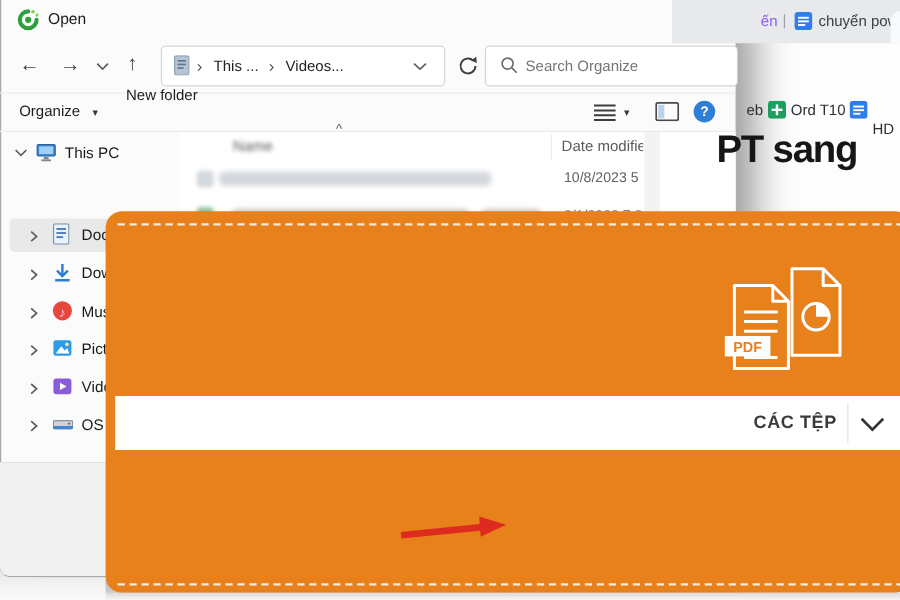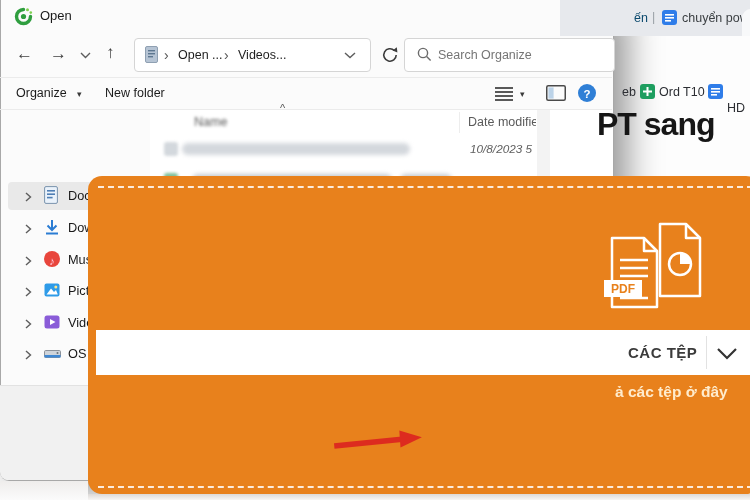--- a/index.html
+++ b/index.html
@@ -3,21 +3,21 @@
 <meta charset="utf-8">
 <style>
   * { margin:0; padding:0; box-sizing:border-box; }
   html,body { width:750px; height:500px; overflow:hidden; background:#fdfdfd;
     font-family:"Liberation Sans","DejaVu Sans",sans-serif; }
   .abs { position:absolute; }
   #stage { position:relative; width:750px; height:500px; overflow:hidden; }
 
   
   #tabbar { left:560px; top:0; width:190px; height:36px; background:#e7e9ed; z-index:1; }
-  .tabtxt { font-size:12.5px; color:#0c4a6e; }
+  .tabtxt { font-size:12.5px; color:#8b5cf6; }
   .activetab { left:742px; top:9px; width:10px; height:27px; background:#f8f9fa; border-radius:9px 0 0 0; z-index:1; }
   #bookmarks { left:560px; top:80px; width:190px; height:26px; z-index:1; }
   .bmtxt { font-size:12.5px; color:#2c2e33; }
   #bigheading { left:597px; top:106px; z-index:1; font-size:32px; font-weight:800; color:#161616; letter-spacing:-1px; white-space:nowrap; }
   #orange-panel { left:88px; top:176px; width:672px; height:318px; background:#e8811c; border-radius:14px; z-index:1; }
   .dashline { border-top:2px dashed rgba(255,255,255,.85); height:0; z-index:2; }
   #files-bar { left:96px; top:330px; width:664px; height:45px; background:#ffffff; z-index:2; }
   #files-bar-label { left:628px; top:344px; font-size:15px; font-weight:bold; color:#3b3b3b; z-index:3; letter-spacing:.5px; }
   #files-bar-sep { left:706px; top:336px; width:1px; height:33px; background:#e2e2e2; z-index:3; }
   #drop-hint { left:615px; top:383px; font-size:15.5px; font-weight:600; color:#ffeccd; z-index:2; white-space:nowrap; }
@@ -44,21 +44,21 @@
   .hline { height:1px; background:#ebebeb; }
 
   .sb-item { height:28px; }
   .sb-label { font-size:12.75px; color:#191919; position:absolute; top:6px; }
   .sb-sel { background:#e9e9e9; border-radius:4px; }
   .chev { stroke:#5d5d5d; stroke-width:1.4; fill:none; }
 
   #listpane { left:150px; top:110px; width:463px; height:276px; background:#ffffff; }
   .hdrtxt { font-size:12.5px; color:#5a5a5a; }
   .blurtxt { filter:blur(1.8px); }
-  .lrow { position:absolute; left:2px; width:386px; height:28px;font-style:italic; }
+  .lrow { position:absolute; left:2px; width:386px; height:28px; }
   .rname { position:absolute; left:40px; top:6px; font-size:12.75px; color:#1b1b1b; white-space:nowrap; }
   .rdate { position:absolute; left:318px; top:7px; width:69px; overflow:hidden; font-size:11.75px; color:#5f5f5f; white-space:nowrap; }
   .rowsel { background:#d9d9d9; }
   .bbar { position:absolute; top:8px; height:12px; border-radius:6px; background:#c7ccd2; filter:blur(2.3px); }
   .bicon { position:absolute; left:12px; top:7px; width:14px; height:14px; border-radius:3px; filter:blur(1.6px); }
   .vtrack { left:387px; top:0; width:13px; height:258px; background:#f3f3f3; }
   .vthumb { left:389px; top:185px; width:8px; height:52px; background:#9b9b9b; border-radius:4px; }
   .htrack { left:0; top:258px; width:387px; height:16px; background:#efefef; }
   .hthumb { left:22px; top:261px; width:182px; height:9px; background:#8f8f8f; border-radius:4px; }
 
@@ -121,21 +121,20 @@
     <rect x="8" y="64" width="38" height="17" fill="#fff"></rect>
     <text x="27" y="77" text-anchor="middle" font-size="12" font-weight="bold" fill="#e8811c">PDF</text>
   </svg>
 
   <div id="files-bar" class="abs"></div>
   <span id="files-bar-label" class="abs">CÁC TỆP</span>
   <div id="files-bar-sep" class="abs"></div>
   <svg class="abs" style="left:716px;top:347px;z-index:3;" width="22" height="13">
       <polyline points="2,2 11,11 20,2" fill="none" stroke="#333" stroke-width="2.2"></polyline>
     </svg>
-  <span id="drop-hint" class="abs">ả các tệp ở đây</span>
 
   <div id="bottom-fade" class="abs"></div>
   <div id="left-fade" class="abs"></div>
 
   <div id="dialog">
 
     <svg class="abs" style="left:14px;top:7px;" width="19" height="19">
       <path d="M9.5 2.5 A7 7 0 1 0 16.5 9.5" fill="none" stroke="#2f9e3f" stroke-width="3.4" stroke-linecap="round"></path>
       <circle cx="9.5" cy="9.5" r="2.6" fill="#2f9e3f"></circle>
       <circle cx="13.5" cy="2.8" r="1.5" fill="#7fd04f"></circle>
@@ -152,21 +151,21 @@
     <span class="abs navglyph" style="left:106px;top:44px;">↑</span>
 
     <div class="abs crumbbox" style="left:134px;top:38px;width:237px;"></div>
     <svg class="abs" style="left:145px;top:46px;" width="13" height="17">
         <rect x="0.5" y="0.5" width="12" height="16" rx="1.5" fill="#b6c4d4" stroke="#8fa0b2"></rect>
         <rect x="3" y="4" width="7" height="1.4" fill="#5d7790"></rect>
         <rect x="3" y="7" width="7" height="1.4" fill="#5d7790"></rect>
         <rect x="3" y="10" width="5" height="1.4" fill="#5d7790"></rect>
       </svg>
     <span class="abs crumbsep" style="left:164px;top:47px;">›</span>
-    <span class="abs crumbtxt" style="left:178px;top:48px;">Open ...</span>
+    <span class="abs crumbtxt" style="left:178px;top:48px;">This ...</span>
     <span class="abs crumbsep" style="left:224px;top:47px;">›</span>
     <span class="abs crumbtxt" style="left:238px;top:48px;">Videos...</span>
     <svg class="abs" style="left:344px;top:52px;" width="12" height="7">
         <polyline class="chev" points="1,1 6,5.5 11,1"></polyline>
       </svg>
     <svg class="abs" style="left:380px;top:45px;" width="20" height="20">
         <path d="M16.2 10a6.2 6.2 0 1 1-1.9-4.5" fill="none" stroke="#3c3c3c" stroke-width="1.6"></path>
         <polygon points="16.8,2.2 17.4,7.6 12.6,5.4" fill="#3c3c3c"></polygon>
       </svg>
 
@@ -174,38 +173,50 @@
     <svg class="abs" style="left:417px;top:47px;" width="15" height="15">
         <circle cx="6" cy="6" r="4.6" fill="none" stroke="#6b6b6b" stroke-width="1.4"></circle>
         <line x1="9.6" y1="9.6" x2="13.6" y2="13.6" stroke="#6b6b6b" stroke-width="1.4"></line>
       </svg>
     <span class="abs placeholder" style="left:438px;top:48px;">Search Organize</span>
 
     <div class="abs hline" style="left:0;top:77px;width:612px;"></div>
 
     <span class="abs tbartxt" style="left:16px;top:86px;">Organize</span>
     <span class="abs caret" style="left:77px;top:89px;">▾</span>
-    <span class="abs tbartxt" style="left:105px;top:86px;">New folder</span>
+    <span class="abs tbartxt" style="left:105px;top:72px;">New folder</span>
     <svg class="abs" style="left:494px;top:86px;" width="20" height="15">
         <g stroke="#3c3c3c" stroke-width="1.7">
           <line x1="1" y1="2" x2="19" y2="2"></line>
           <line x1="1" y1="6" x2="19" y2="6"></line>
           <line x1="1" y1="10" x2="19" y2="10"></line>
           <line x1="1" y1="14" x2="19" y2="14"></line>
         </g>
       </svg>
     <span class="abs caret" style="left:520px;top:89px;">▾</span>
     <svg class="abs" style="left:546px;top:85px;" width="20" height="16">
         <rect x="0.75" y="0.75" width="18.5" height="14.5" rx="1.5" fill="none" stroke="#4a4a4a" stroke-width="1.5"></rect>
         <rect x="2.4" y="2.4" width="5.2" height="11.2" fill="#bcd3e8"></rect>
       </svg>
     <div class="abs" style="left:578px;top:84px;width:18px;height:18px;border-radius:50%;background:#2f7fd6;text-align:center;"><span style="font-size:11.5px;font-weight:bold;color:#fff;line-height:18px;">?</span></div>
     <div class="abs hline" style="left:0;top:109px;width:612px;"></div>
 
     <div class="abs" style="left:4px;top:112px;width:140px;height:272px;">
+      <div class="abs sb-item" style="left:0;top:2px;width:136px;">
+        <svg class="abs" style="left:8px;top:10px;" width="11" height="7">
+            <polyline class="chev" points="1,1 5.5,5.5 10,1"></polyline>
+          </svg>
+        <svg class="abs" style="left:26px;top:5px;" width="17" height="16">
+            <rect x="1" y="1.5" width="15" height="9.5" rx="1" fill="#3f88d4" stroke="#2d6399"></rect>
+            <rect x="2.6" y="3" width="11.8" height="6.4" fill="#9fd0f5"></rect>
+            <rect x="6.5" y="11.5" width="4" height="2.2" fill="#7d8a96"></rect>
+            <rect x="4.5" y="13.8" width="8" height="1.6" fill="#7d8a96"></rect>
+          </svg>
+        <span class="sb-label" style="left:50px;">This PC</span>
+      </div>
       <div class="abs sb-item sb-sel" style="left:4px;top:70px;width:130px;">
         <svg class="abs" style="left:17px;top:10px;" width="8" height="10">
             <polyline class="chev" points="1,1 5.5,5 1,9"></polyline>
           </svg>
         <svg class="abs" style="left:36px;top:4px;" width="14" height="18">
             <rect x="0.6" y="0.6" width="12.8" height="16.8" rx="1.4" fill="#eaf2fb" stroke="#7a93ad"></rect>
             <rect x="3" y="4" width="8" height="1.6" fill="#4f7fb5"></rect>
             <rect x="3" y="7.4" width="8" height="1.6" fill="#4f7fb5"></rect>
             <rect x="3" y="10.8" width="5.6" height="1.6" fill="#4f7fb5"></rect>
           </svg>

